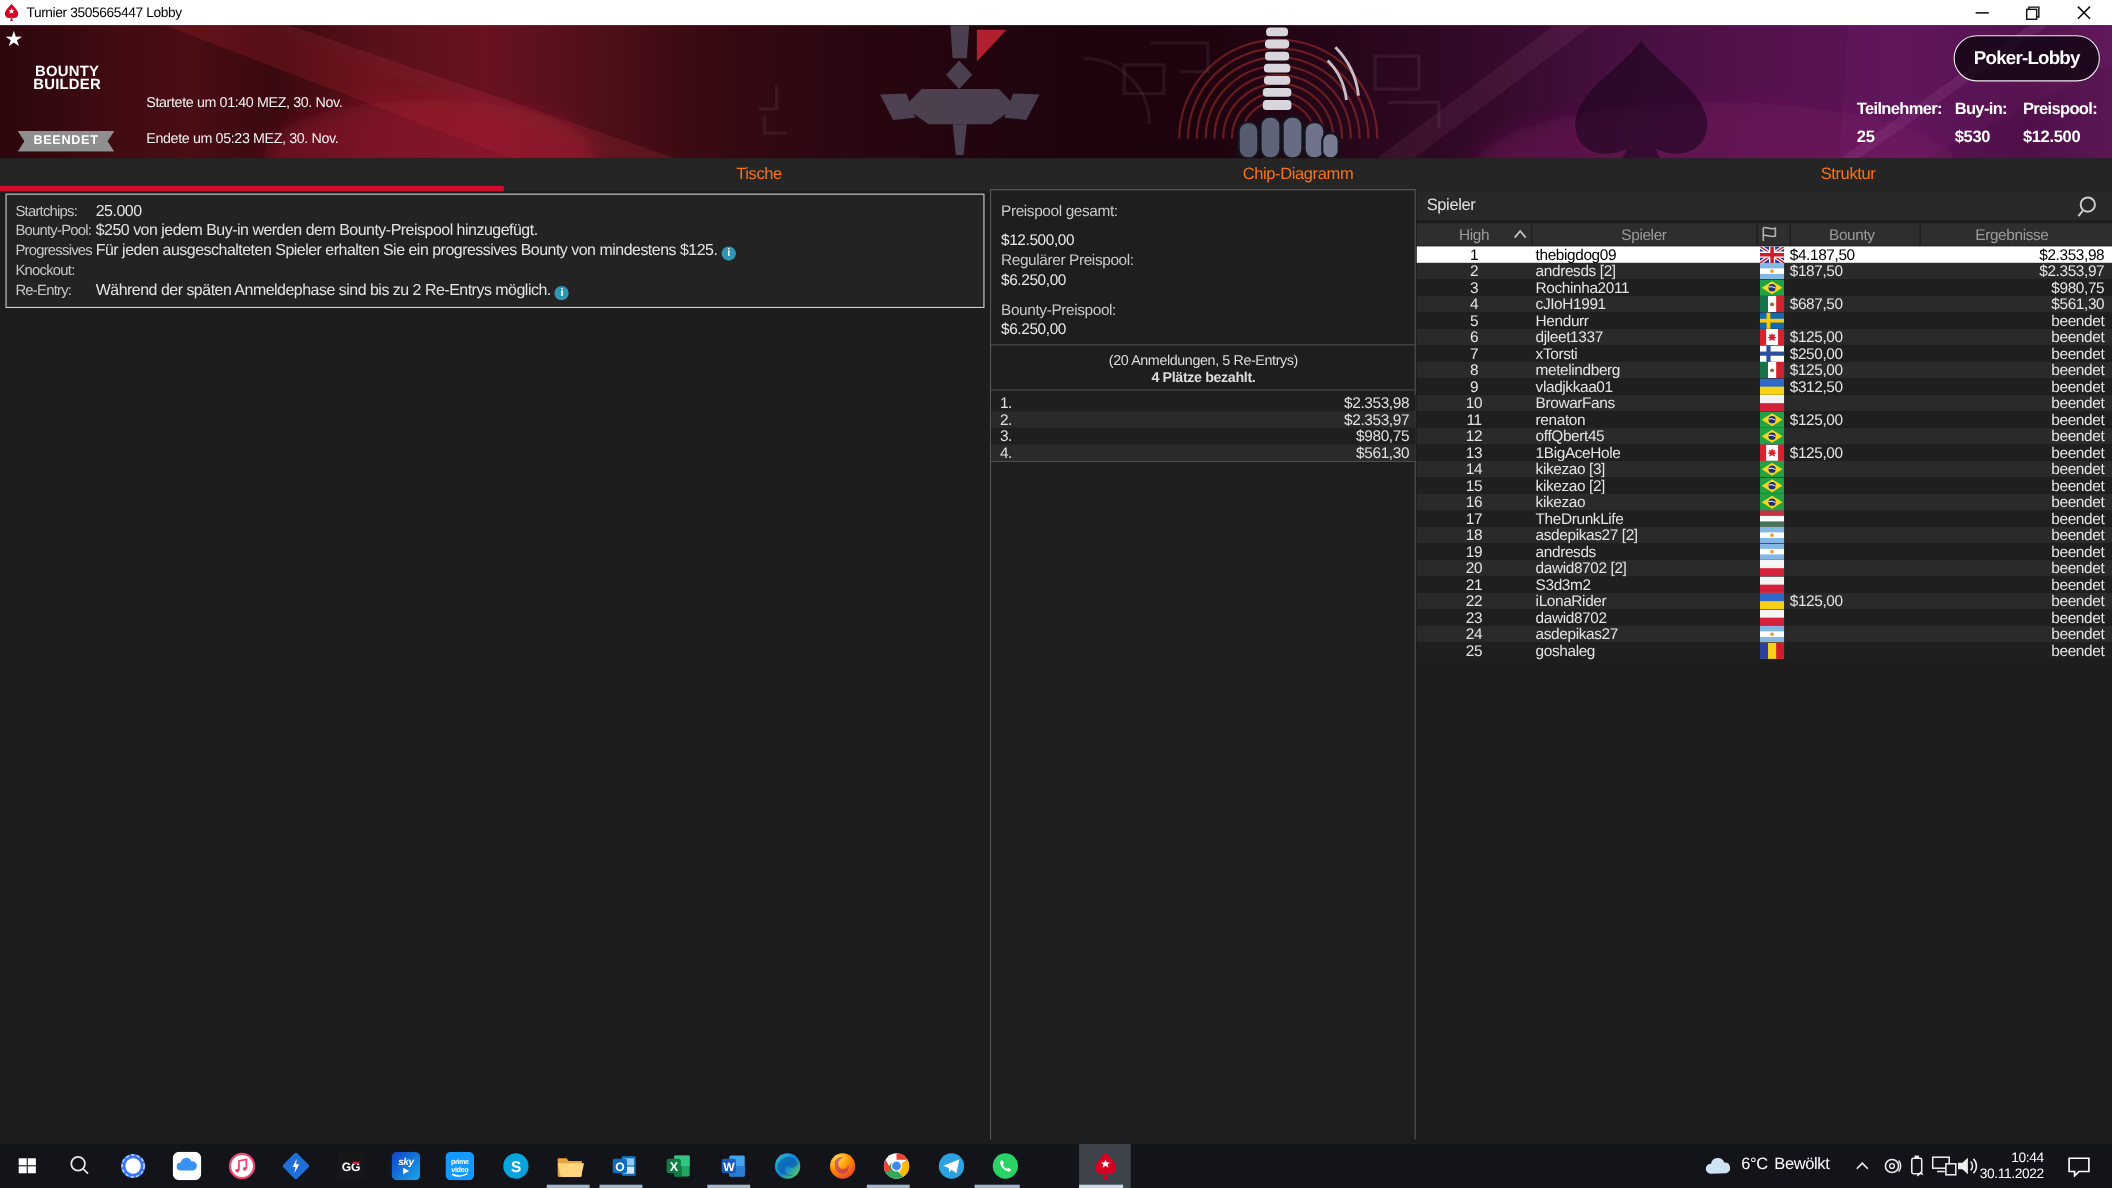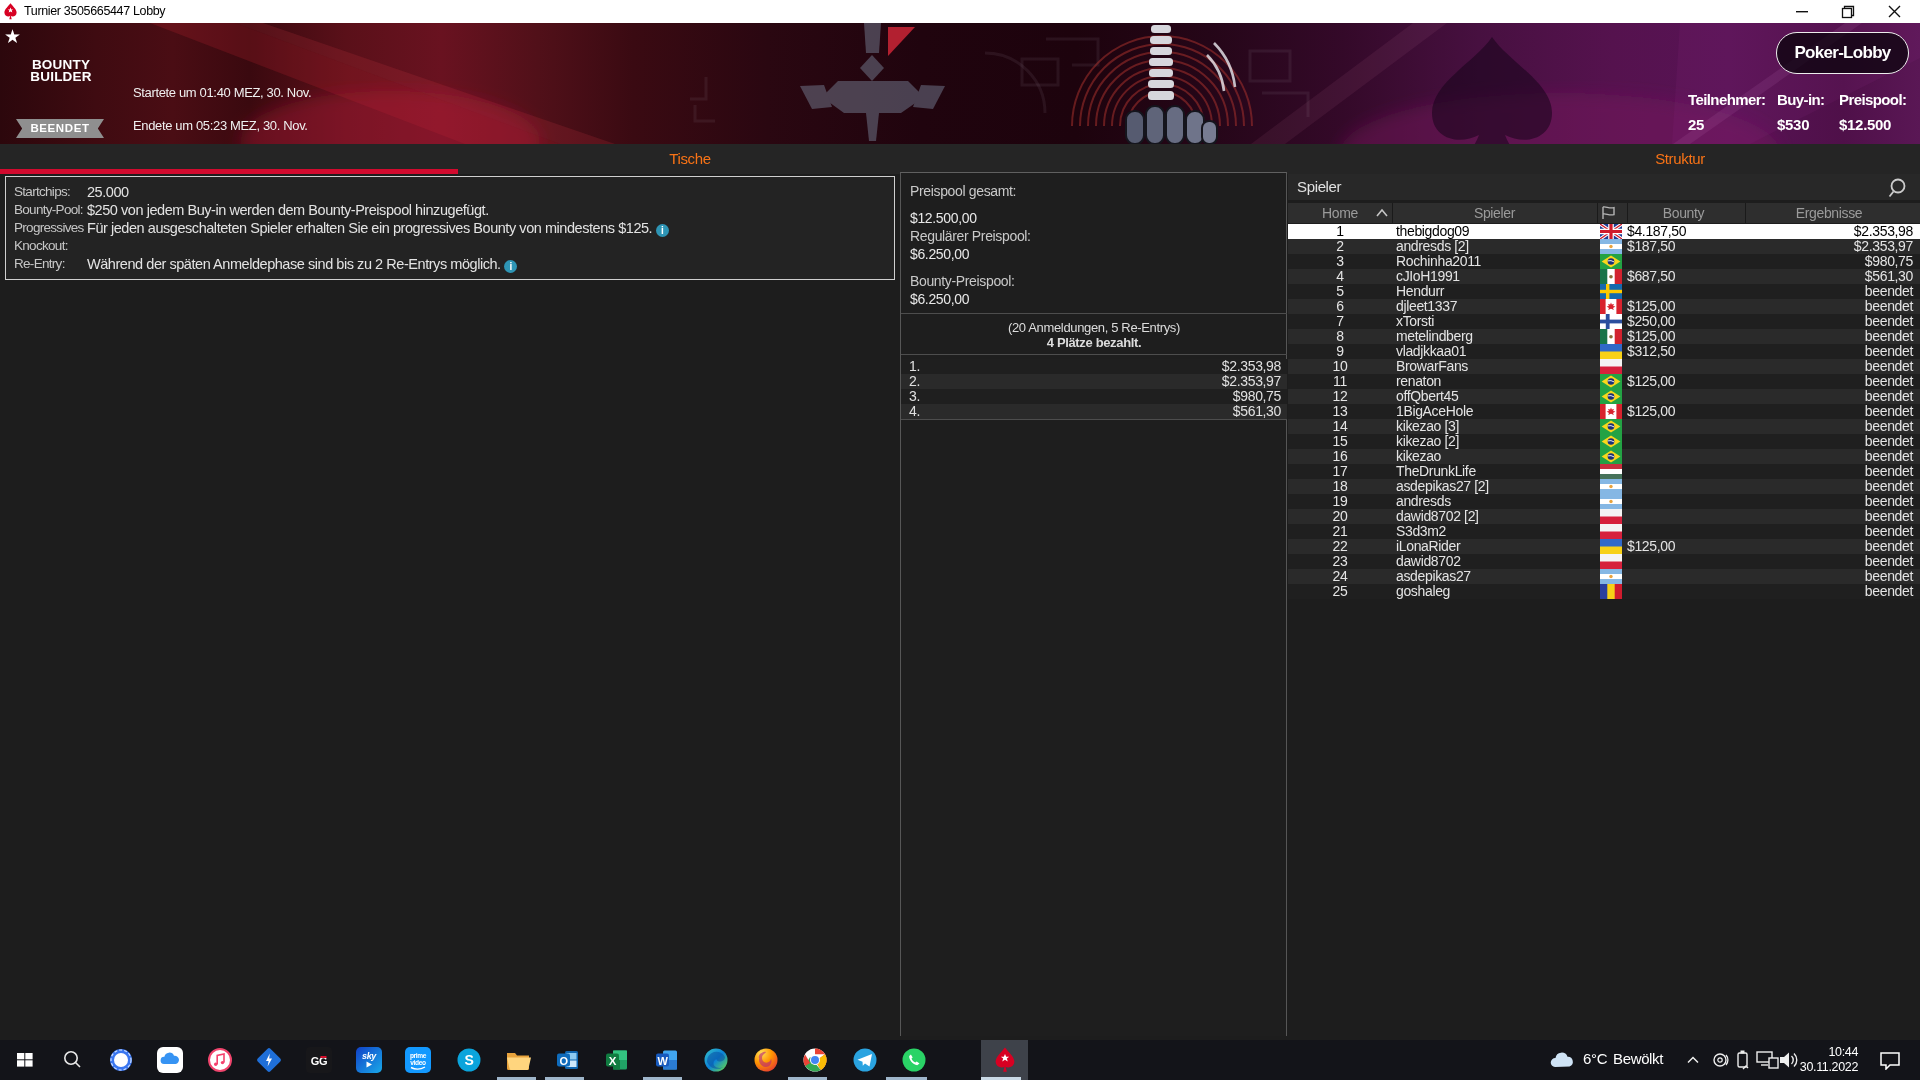--- a/index.html
+++ b/index.html
@@ -158,20 +158,21 @@
 <div class="plobby">Poker-Lobby</div>
 <div class="hinfo" style="left:1688px">Teilnehmer:</div>
 <div class="hinfo" style="left:1777px">Buy-in:</div>
 <div class="hinfo" style="left:1839px">Preispool:</div>
 <div class="hval" style="left:1688px">25</div>
 <div class="hval" style="left:1777px">$530</div>
 <div class="hval" style="left:1839px">$12.500</div>
 </div>
 <div class="tabs">
  <div class="tab" style="left:460px;width:460px">Tische</div>
+ <div class="tab" style="left:920px;width:520px">Chip-Diagramm</div>
  <div class="tab" style="left:1440px;width:480px">Struktur</div>
  <div class="redbar"></div>
 </div>
 <div class="content">
 <div class="lpanel">
  <div class="llab" style="top:6px">Startchips:<br>Bounty-Pool:<br>Progressives<br>Knockout:<br>Re-Entry:</div>
  <div class="lval" style="top:6px">25.000</div>
  <div class="lval" style="top:24px">$250 von jedem Buy-in werden dem Bounty-Preispool hinzugefügt.</div>
  <div class="lval" style="top:42px">Für jeden ausgeschalteten Spieler erhalten Sie ein progressives Bounty von mindestens $125. <i class="iinfo">i</i></div>
  <div class="lval" style="top:78px">Während der späten Anmeldephase sind bis zu 2 Re-Entrys möglich. <i class="iinfo">i</i></div>
@@ -206,21 +207,21 @@
     </div>
 
 <div class="msep" style="left:901px;top:245px;width:386px"></div>
 <div class="ppanel">
  <div class="ptitle"><span>Spieler</span></div>
  <svg style="position:absolute;left:600px;top:3px" width="22" height="22" viewBox="0 0 22 22">
    <circle cx="10" cy="9" r="6.5" fill="none" stroke="#ccc" stroke-width="1.8"></circle>
    <line x1="5.5" y1="14.5" x2="1.5" y2="19.5" stroke="#ccc" stroke-width="1.8"></line>
  </svg>
  <div class="phead">
-  <span class="ph" style="left:0;width:104px">Home</span>
+  <span class="ph" style="left:0;width:104px">High</span>
   <span class="ph" style="left:104px;width:205px">Spieler</span>
   <span class="ph" style="left:339px;width:113px">Bounty</span>
   <span class="ph" style="left:457px;width:168px">Ergebnisse</span>
   <svg style="position:absolute;left:88px;top:5px" width="12" height="10">
           <path d="M1,8 L6,2 L11,8" fill="none" stroke="#c5c5c5" stroke-width="1.6"></path>
         </svg>
   <svg style="position:absolute;left:313px;top:3px" width="16" height="14" viewBox="0 0 16 14">
           <path d="M2,1 V13 M2,1 C5,0 8,3 13,1.6 L13,8.6 C8,10 5,7 2,8" fill="none" stroke="#b5b5b5" stroke-width="1.4"></path>
         </svg>
  </div>

